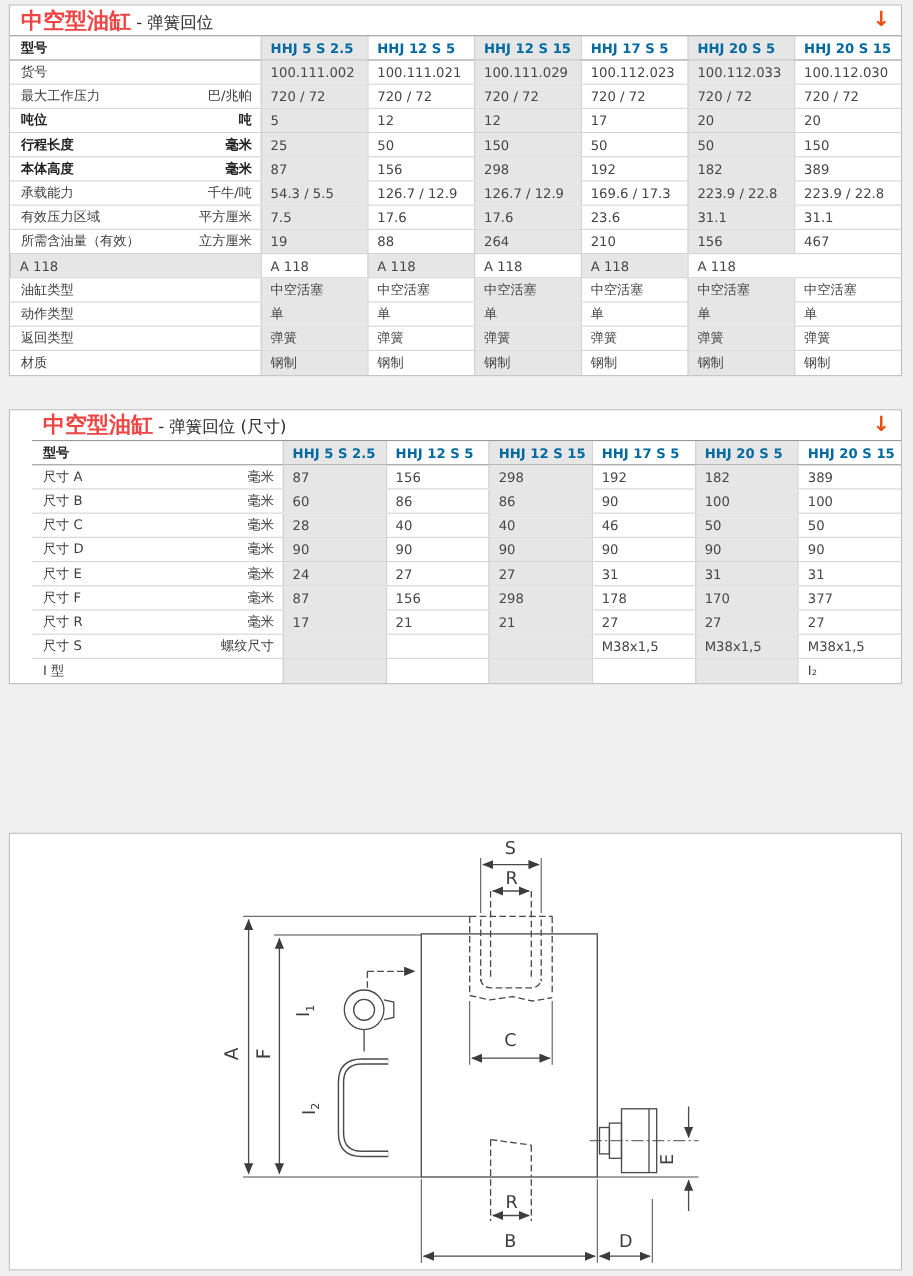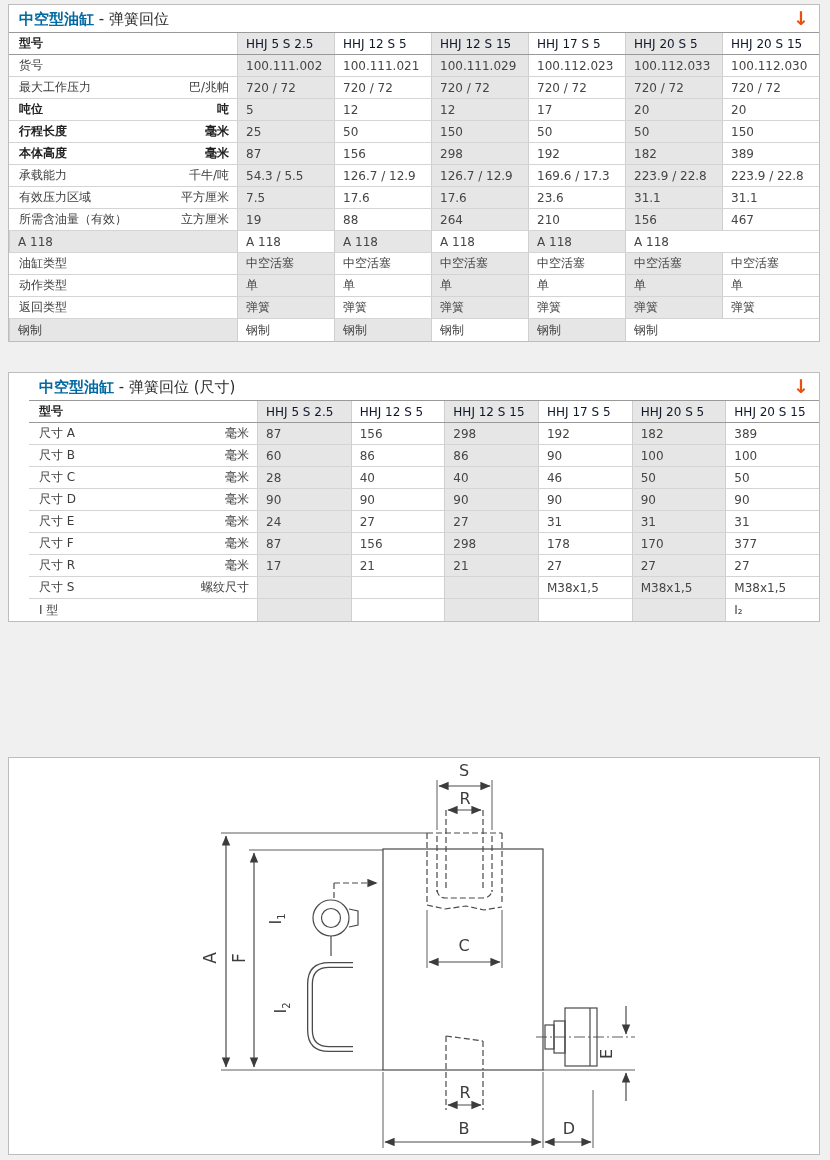--- a/index.html
+++ b/index.html
@@ -8,37 +8,37 @@
     font-family:"DejaVu Sans","Liberation Sans",sans-serif;
     -webkit-font-smoothing:antialiased;
   }
   .page{position:relative;width:830px;height:1160px;overflow:hidden;}
   .block{position:absolute;left:8px;width:812px;background:#ffffff;border:1px solid #bdbdbd;box-sizing:border-box;}
   .blk-t1{top:4px;}
   .blk-t2{top:372px;padding-left:20px;}
   .blk-diagram{top:757px;height:398px;}
 
   .titlebar{position:relative;height:27px;line-height:27px;padding-left:10px;border-bottom:1px solid #999;}
-  .titlebar .tmain{font-weight:bold;font-size:15px;color:#0369a1;}
+  .titlebar .tmain{font-weight:bold;font-size:20px;color:#ef4444;}
   .titlebar .trest{font-size:15px;color:#2a2a2a;}
   .titlebar .arrow{
     position:absolute;right:10px;top:0;height:27px;line-height:26px;
     color:#e8500f;font-weight:bold;font-size:19px;cursor:pointer;
   }
 
   .row{display:grid;grid-template-columns:228px repeat(6,1fr);height:22px;box-sizing:border-box;border-bottom:1px solid #d4d4d4;}
   .row:last-child{border-bottom:none;}
   .row.head{border-bottom:1px solid #999;}
   .lcell{display:flex;justify-content:space-between;align-items:center;padding:0 8px 0 10px;overflow:hidden;}
   .lbl{font-size:12px;color:#3c3c3c;white-space:nowrap;}
   .unit{font-size:12px;color:#3c3c3c;white-space:nowrap;margin-left:2px;}
   .b{font-weight:bold;color:#222;}
   .dcell{font-size:12px;color:#454545;padding:0 8px;display:flex;align-items:center;
          border-left:1px solid #cfcfcf;overflow:hidden;white-space:nowrap;box-sizing:border-box;}
-  .dcell.hcell{font-weight:normal;color:#0f172a;font-size:12px;}
+  .dcell.hcell{font-weight:bold;color:#0369a1;font-size:12px;}
   .dcell.shade{background:#e6e6e6;}
 
   .diagram-wrap{position:absolute;left:0;top:0;width:810px;height:396px;}
   svg text{font-family:"DejaVu Sans","Liberation Sans",sans-serif;}
 </style>
 </head>
 <body>
 
 <div class="page">
 
@@ -193,20 +193,24 @@
             <span class="unit"></span>
           </div>
           <div class="dcell shade">弹簧</div>
           <div class="dcell">弹簧</div>
           <div class="dcell shade">弹簧</div>
           <div class="dcell">弹簧</div>
           <div class="dcell shade">弹簧</div>
           <div class="dcell">弹簧</div>
         </div>
         <div class="row">
+          <div class="lcell">
+            <span class="lbl">材质</span>
+            <span class="unit"></span>
+          </div>
           <div class="dcell shade">钢制</div>
           <div class="dcell">钢制</div>
           <div class="dcell shade">钢制</div>
           <div class="dcell">钢制</div>
           <div class="dcell shade">钢制</div>
           <div class="dcell">钢制</div>
         </div>
       </div>
   </div>
 

